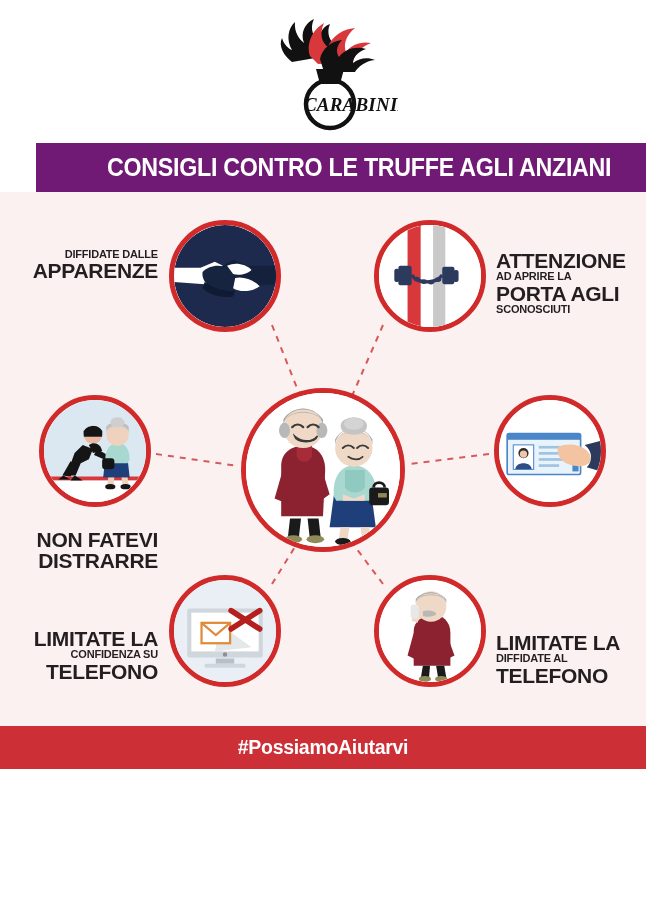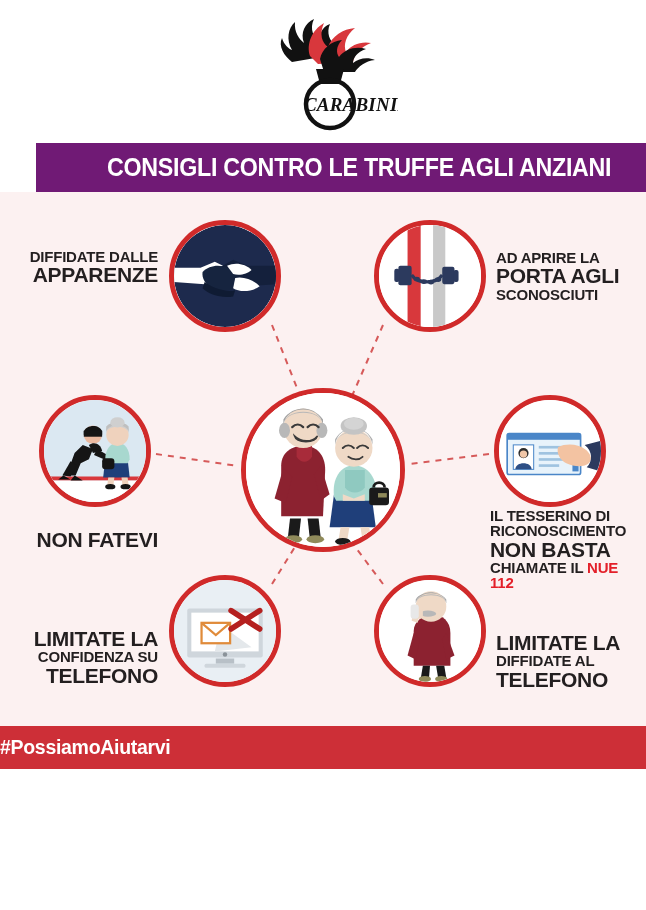--- a/index.html
+++ b/index.html
@@ -51,36 +51,36 @@
   .n-door      { left: 374px; top: 28px;  width: 112px; height: 112px; }
   .n-pickpocket{ left: 39px;  top: 203px; width: 112px; height: 112px; }
   .n-idcard    { left: 494px; top: 203px; width: 112px; height: 112px; }
   .n-internet  { left: 169px; top: 383px; width: 112px; height: 112px; }
   .n-phone     { left: 374px; top: 383px; width: 112px; height: 112px; }
   .n-center    { left: 241px; top: 196px; width: 164px; height: 164px; }
 
   
   .label { position: absolute; color: #231f20; line-height: 1.02; }
   .label .lg { font-size: 21px; font-weight: bold; letter-spacing: -0.3px; display: block; }
-  .label .sm { font-size: 15px; font-weight: bold; letter-spacing: -0.2px; display: block; }
+  .label .sm { font-size: 11px; font-weight: bold; letter-spacing: -0.2px; display: block; }
   .label .red { color: #e3202a; }
   .label.right { text-align: left; }
   .label.left  { text-align: right; }
 
   .lb-apparenze  { left: 12px;  top: 249px; width: 146px; }
   .lb-attenzione { left: 496px; top: 250px; width: 148px; }
   .lb-distrarre  { left: 12px;  top: 529px; width: 146px; }
   .lb-tesserino  { left: 490px; top: 508px; width: 152px; }
   .lb-internet   { left: 12px;  top: 628px; width: 146px; }
   .lb-telefono   { left: 496px; top: 632px; width: 148px; }
 
   
   .hash-bar {
     position: absolute; left: 0; top: 726px; width: 646px; height: 43px;
-    background: #cd2f37; display: flex; align-items: center; 
+    background: #cd2f37; display: flex; align-items: center; justify-content: center;
   }
   .hash-bar .hash-text {
     color: #ffffff; font-size: 19.5px; font-weight: bold; letter-spacing: -0.3px;
   }
 
   
   .footer { position: absolute; left: 0; top: 769px; width: 646px; height: 141px; background: #fff; }
 </style>
 </head>
 <body>
@@ -313,35 +313,31 @@
       </svg>
     </div>
   </div>
 
   <div class="label left lb-apparenze">
     <span class="sm">DIFFIDATE DALLE</span>
     <span class="lg">APPARENZE</span>
   </div>
 
   <div class="label right lb-attenzione">
+    <span class="lg">ATTENZIONE</span>
     <span class="sm">AD APRIRE LA</span>
     <span class="lg">PORTA AGLI</span>
     <span class="sm">SCONOSCIUTI</span>
   </div>
 
   <div class="label left lb-distrarre">
     <span class="lg">NON FATEVI</span>
-  </div>
-
-  <div class="label right lb-tesserino">
-    <span class="sm">IL TESSERINO DI</span>
-    <span class="sm">RICONOSCIMENTO</span>
-    <span class="lg">NON BASTA</span>
-    <span class="sm"><span>CHIAMATE IL </span><span class="red">NUE 112</span></span>
-  </div>
+    <span class="lg">DISTRARRE</span>
+  </div>
+
 
   <div class="label left lb-internet">
     <span class="lg">LIMITATE LA</span>
     <span class="sm">CONFIDENZA SU</span>
     <span class="lg">TELEFONO</span>
   </div>
 
   <div class="label right lb-telefono">
     <span class="lg">LIMITATE LA</span>
     <span class="sm">DIFFIDATE AL</span>

